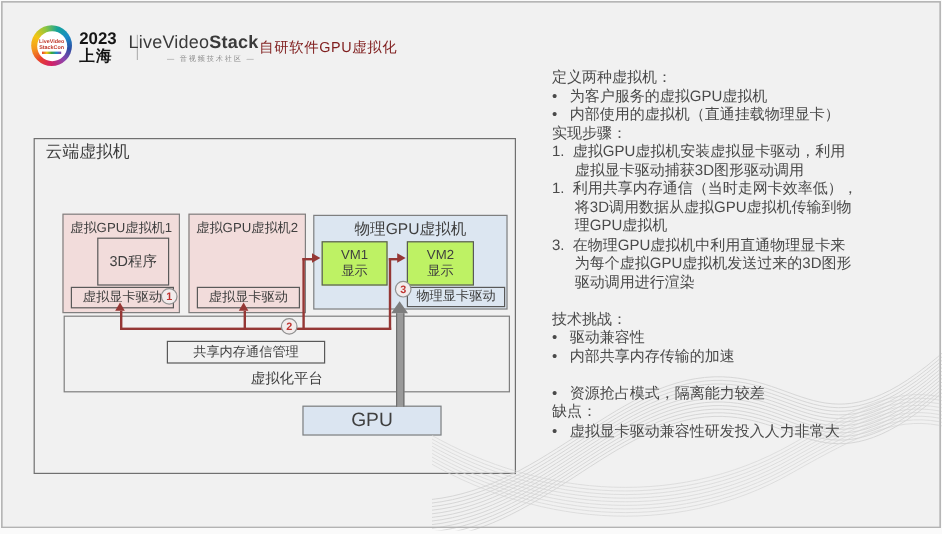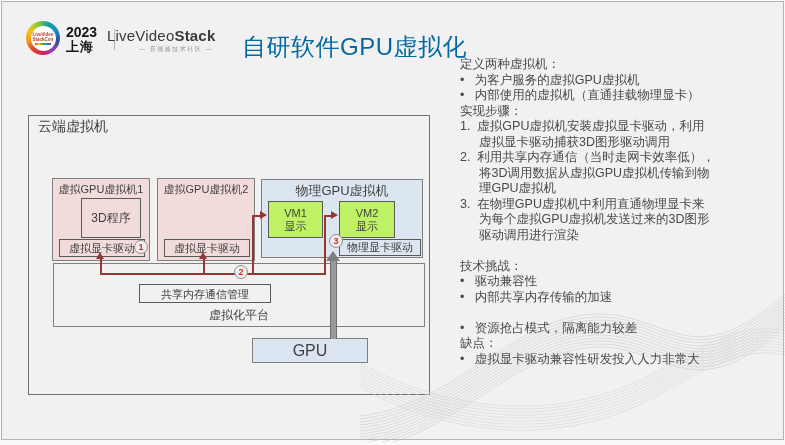--- a/index.html
+++ b/index.html
@@ -15,21 +15,21 @@
   .badge-txt{font-size:4.5px;font-weight:bold;color:#c0392b;line-height:5px;white-space:nowrap;}
   #badge-strip{width:16px;height:2px;margin-top:1px;
     background:linear-gradient(90deg,#e8412c,#f4c514,#3aa83b,#1a8cc7,#8e44ad);}
   #year-block{left:66px;top:25px;color:#151515;font-weight:800;line-height:1.05;}
   #year-line{font-size:14px;}
   #city-line{font-size:13px;letter-spacing:1px;}
   #hdr-divider{left:114px;top:29px;width:1px;height:21px;background:#b4b4b4;}
   #brand{left:107px;top:27px;font-size:15px;color:#3a3a3a;letter-spacing:.2px;white-space:nowrap;}
   #brand .bold{font-weight:bold;}
   #brand-tagline{left:124px;top:45px;width:104px;text-align:center;font-size:6px;letter-spacing:1.5px;color:#8f8f8f;white-space:nowrap;}
-  #page-title{left:242px;top:31px;font-size:24px;color:#0369a1;letter-spacing:.5px;white-space:nowrap;}
+  #page-title{left:216px;top:31px;font-size:12px;color:#7f1d1d;letter-spacing:.5px;white-space:nowrap;}
   
   #notes{left:460px;top:57px;width:320px;z-index:2;}
   .nline{height:15.5px;font-size:12.5px;color:#4a4a4a;white-space:pre;line-height:15.5px;}
   .nline.ind{padding-left:19px;}
   
   .box{position:absolute;box-sizing:border-box;color:#3f3f3f;}
   #cloud-box{left:28px;top:115px;width:402px;height:280px;border:1.5px solid #707070;}
   #cloud-label{left:38px;top:118px;font-size:14px;color:#3f3f3f;}
   .vgpu{background:#f2dcdb;border:1px solid #7f7f7f;}
   #vgpu1{left:52px;top:178px;width:98px;height:83px;}
@@ -174,21 +174,21 @@
   <div id="mk2" class="marker">2</div>
   <div id="mk3" class="marker">3</div>
 
   <div id="notes" class="abs">
     <div class="nline">定义两种虚拟机：</div>
     <div class="nline">•   为客户服务的虚拟GPU虚拟机</div>
     <div class="nline">•   内部使用的虚拟机（直通挂载物理显卡）</div>
     <div class="nline">实现步骤：</div>
     <div class="nline">1.  虚拟GPU虚拟机安装虚拟显卡驱动，利用</div>
     <div class="nline ind">虚拟显卡驱动捕获3D图形驱动调用</div>
-    <div class="nline">2.  利用共享内存通信（当时走网卡效率低），</div>
+    <div class="nline">1.  利用共享内存通信（当时走网卡效率低），</div>
     <div class="nline ind">将3D调用数据从虚拟GPU虚拟机传输到物</div>
     <div class="nline ind">理GPU虚拟机</div>
     <div class="nline">3.  在物理GPU虚拟机中利用直通物理显卡来</div>
     <div class="nline ind">为每个虚拟GPU虚拟机发送过来的3D图形</div>
     <div class="nline ind">驱动调用进行渲染</div>
     <div class="nline"></div>
     <div class="nline">技术挑战：</div>
     <div class="nline">•   驱动兼容性</div>
     <div class="nline">•   内部共享内存传输的加速</div>
     <div class="nline"></div>

